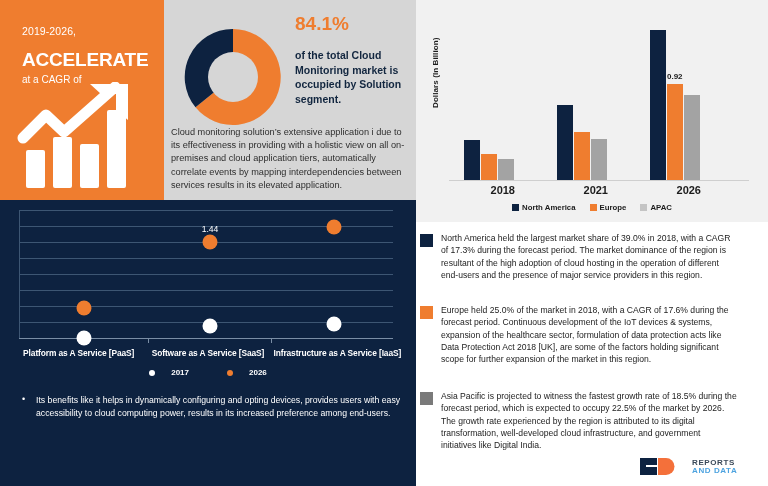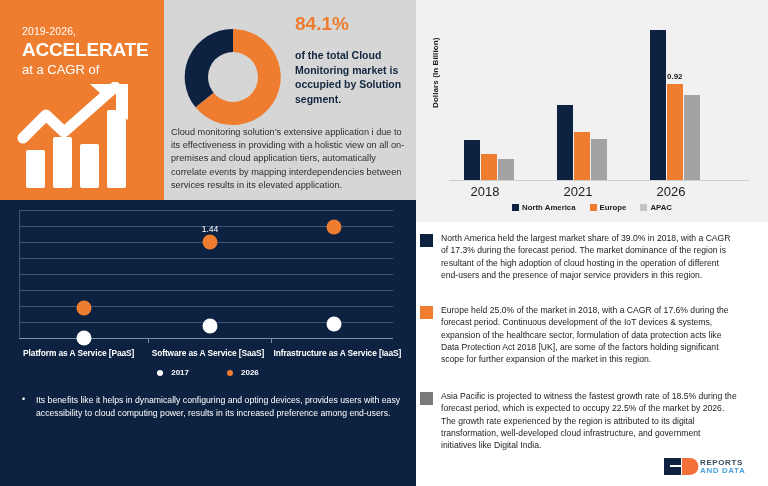--- a/index.html
+++ b/index.html
@@ -44,24 +44,24 @@
   .accel-line2 {
     font-size: 10.5px;
     line-height: 14px;
     font-weight: 400;
   }
   .accel-big {
     font-size: 19px;
     font-weight: 700;
     line-height: 22px;
     letter-spacing: -0.2px;
-    margin-top: 1px;
+    margin-top: 11px;
   }
   .accel-line3 {
-    font-size: 13px;
+    font-size: 10px;
     line-height: 14px;
     margin-top: 2px;
   }
   .accel-cagr {
     font-size: 19px;
     font-weight: 700;
     line-height: 21px;
   }
   .growth-svg {
     position: absolute;
@@ -149,24 +149,24 @@
   .bar-label {
     position: absolute;
     font-size: 8px;
     font-weight: 700;
     color: #1c1c1c;
     white-space: nowrap;
   }
   .xtick {
     position: absolute;
     top: 184px;
-    font-size: 13px;
-    font-weight: 400;
+    font-size: 11px;
+    font-weight: 700;
     color: #1c1c1c;
-    text-align: center;
+    text-align: right;
     width: 60px;
   }
   .chart-legend {
     position: absolute;
     left: 0; top: 203px;
     width: 352px;
     display: flex;
     justify-content: center;
     gap: 14px;
     font-size: 7.8px;
@@ -274,21 +274,21 @@
     position: absolute;
     left: 0; top: 168px;
     width: 416px;
     display: flex;
     justify-content: center;
     gap: 38px;
     color: #ffffff;
     font-size: 8px;
     font-weight: 700;
   }
-  .dot-legend .leg-item { display: flex; align-items: center; gap: 8px; }
+  .dot-legend .leg-item { display: flex; align-items: center; gap: 16px; }
   .leg-dot {
     width: 6px; height: 6px;
     border-radius: 50%;
     display: inline-block;
   }
   .bullets {
     position: absolute;
     left: 18px; top: 194px;
     width: 386px;
     color: #ffffff;
@@ -305,24 +305,24 @@
     position: absolute;
     left: 4px;
     top: -1px;
     font-size: 9px;
     color: #ffffff;
   }
 
   
   .logo {
     position: absolute;
-    left: 664px; top: 458px;
+    left: 640px; top: 458px;
     display: flex;
     align-items: center;
-    gap: 0;
+    gap: 16px;
   }
   .logo-text {
     line-height: 8px;
   }
   .logo-l1 {
     font-size: 8px;
     font-weight: 700;
     color: #3b4a5a;
     letter-spacing: 0.6px;
   }

